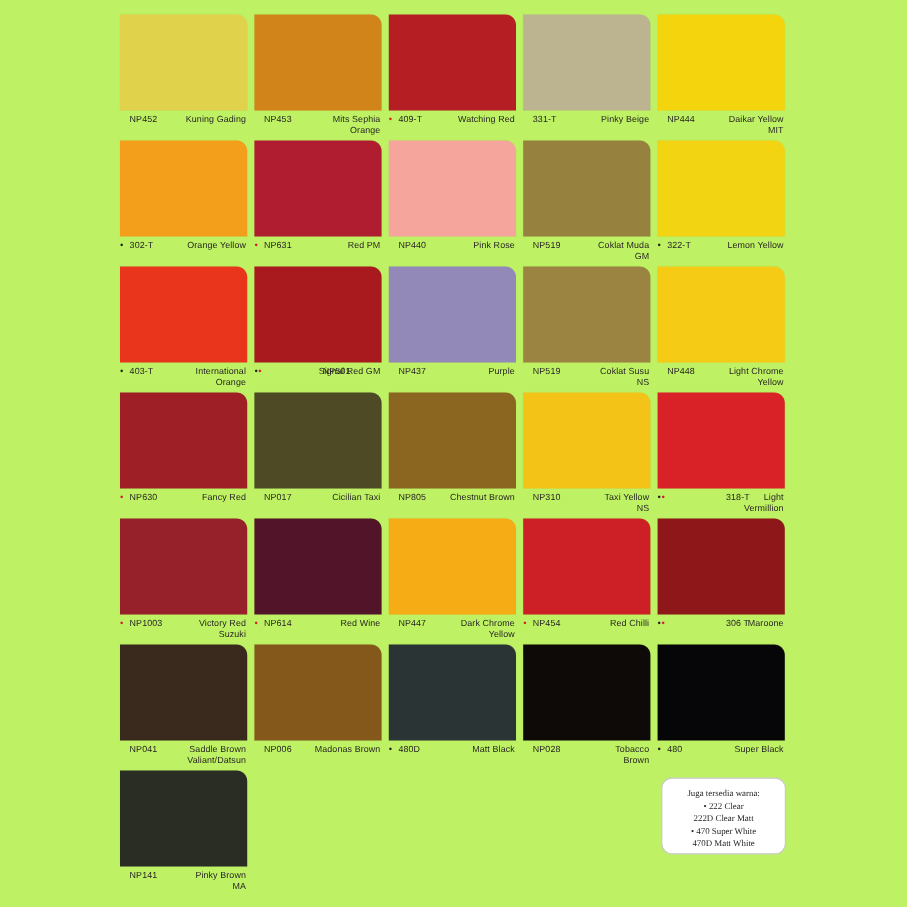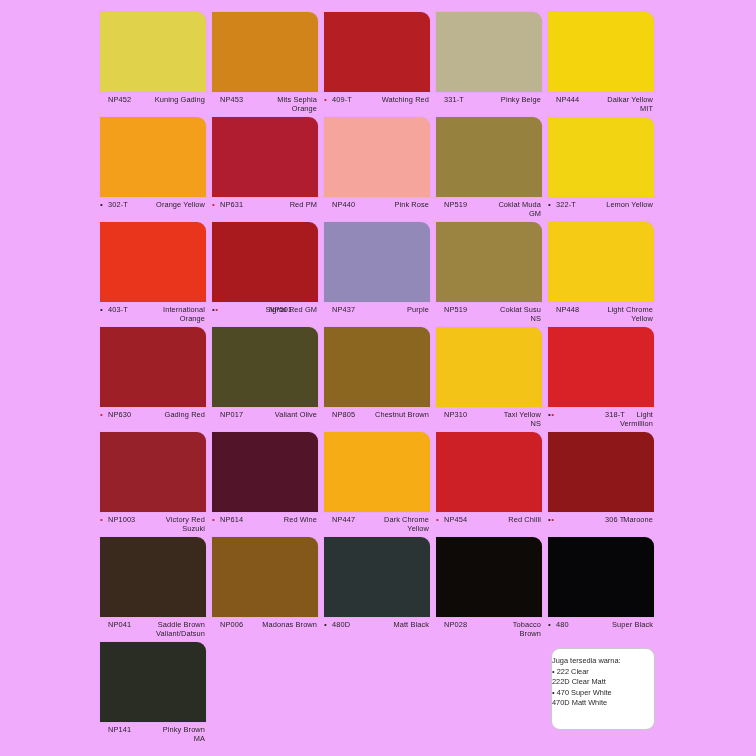--- a/index.html
+++ b/index.html
@@ -11,21 +11,21 @@
     width: 756px;
     height: 756px;
     background: #ffffff;
     font-family: "Liberation Sans", sans-serif;
     overflow: hidden;
   }
   #sheet {
     position: relative;
     width: 756px;
     height: 756px;
-    background: #f0abfc;
+    background: #bef264;
   }
   #grid {
     position: absolute;
     left: 100px;
     top: 12px;
     width: 556px;
     display: grid;
     grid-template-columns: repeat(5, 108px);
     column-gap: 4px;
     grid-auto-rows: 105px;
@@ -77,30 +77,31 @@
   .dot-k { color: #231f20; }
   .dot-r { color: #cf2029; }
   .code.indent1 { left: 8px; }
   .code.indent2 { left: 13px; padding-left: 44px; }
 
   #note {
     position: absolute;
     left: 551px;
     top: 648px;
     width: 104px;
-    height: 82px;
+    height: 64px;
     border: 0.8px solid #c9c9c9;
     border-radius: 9px;
     background: #ffffff;
     box-sizing: border-box;
     padding-top: 7px;
-    text-align: left;
+    text-align: center;
     font-size: 7.4px;
     line-height: 10.6px;
     color: #231f20;
+    font-family: Liberation Serif, serif;
   }
   #note .nline { white-space: nowrap; }
   #note .nb { color: #231f20; }
 </style>
 </head>
 <body>
 
 <div id="sheet">
   <div id="grid">
       <div class="cell">
@@ -218,28 +219,28 @@
           <span class="code indent1">NP448</span>
           <span class="cname">Light Chrome
 Yellow</span>
         </div>
       </div>
       <div class="cell">
         <div class="swatch" style="background: rgb(158, 32, 38);"></div>
         <div class="caption">
           <span class="dots"><span class="dot-r">•</span></span>
           <span class="code indent1">NP630</span>
-          <span class="cname">Gading Red</span>
+          <span class="cname">Fancy Red</span>
         </div>
       </div>
       <div class="cell">
         <div class="swatch" style="background: rgb(78, 74, 37);"></div>
         <div class="caption">
           <span class="code indent1">NP017</span>
-          <span class="cname">Valiant Olive</span>
+          <span class="cname">Cicilian Taxi</span>
         </div>
       </div>
       <div class="cell">
         <div class="swatch" style="background: rgb(138, 102, 32);"></div>
         <div class="caption">
           <span class="code indent1">NP805</span>
           <span class="cname">Chestnut Brown</span>
         </div>
       </div>
       <div class="cell">

